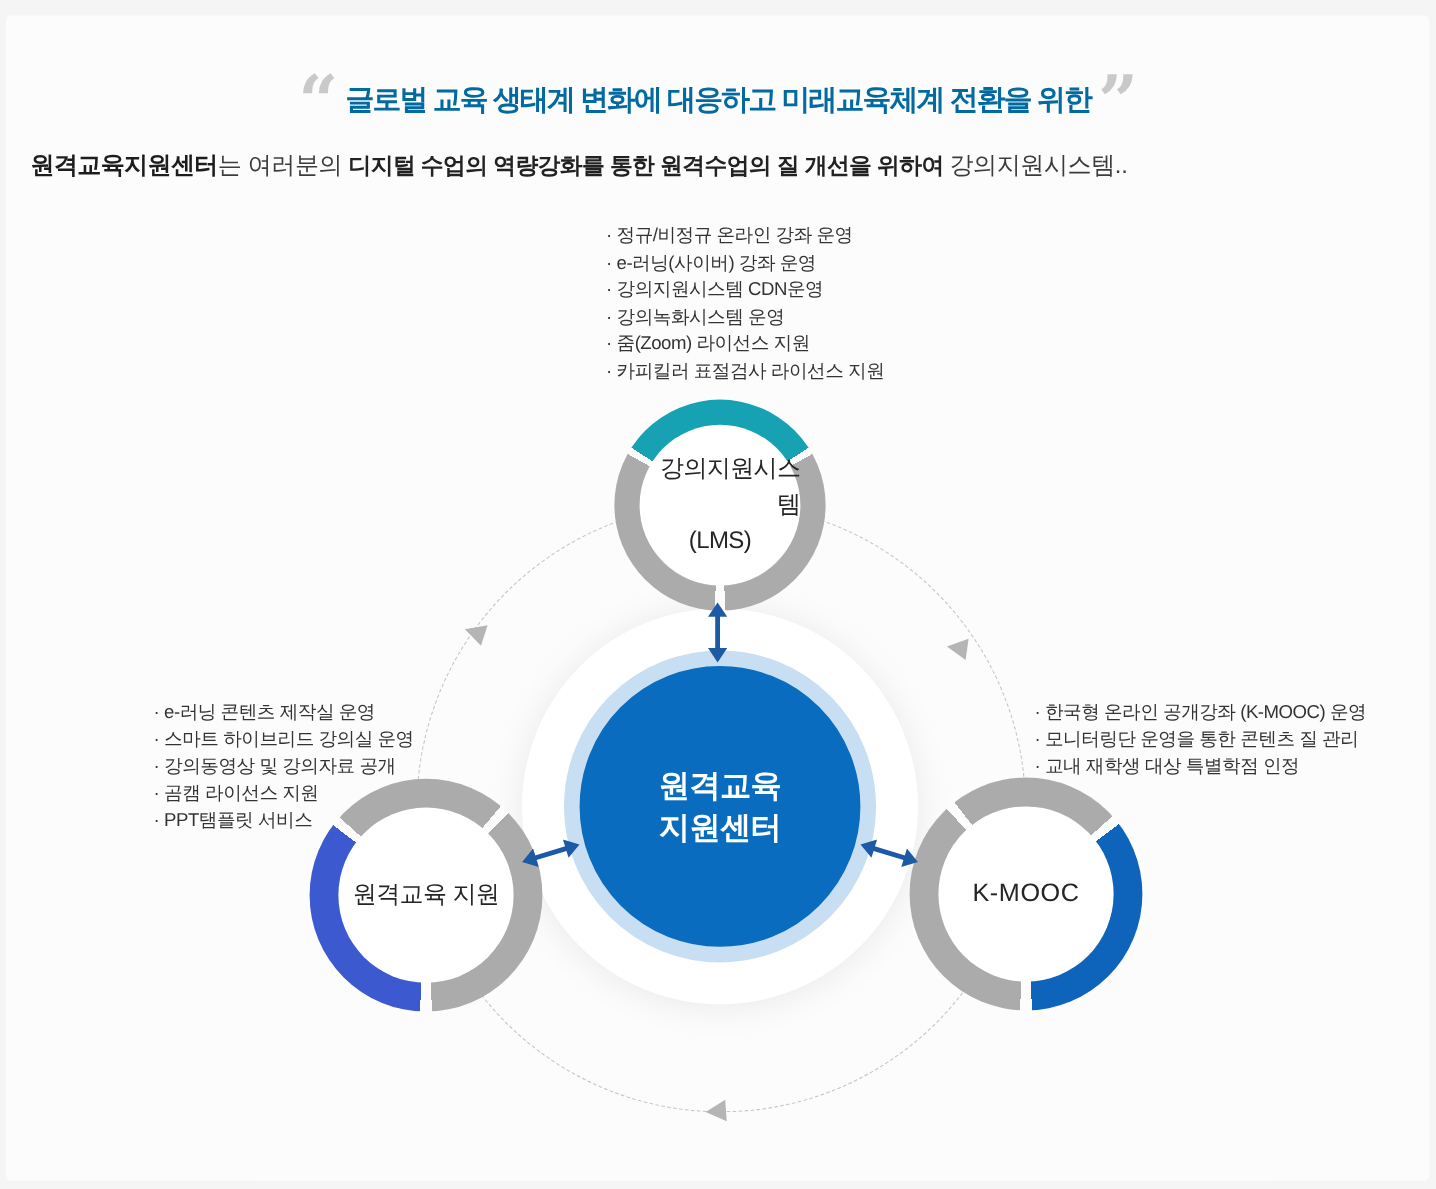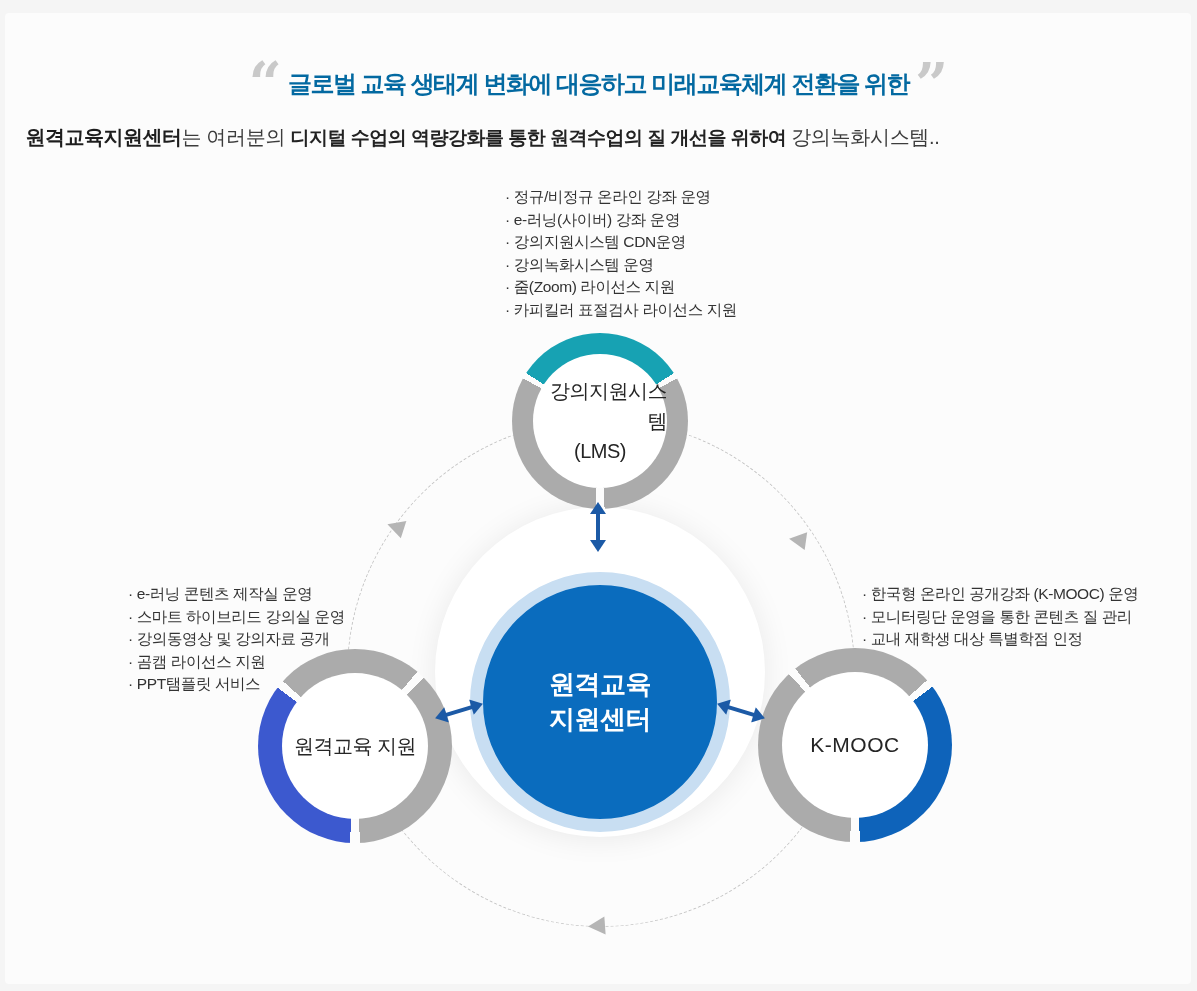--- a/index.html
+++ b/index.html
@@ -64,21 +64,21 @@
   .tri-tr{left:789px;top:531px;transform:rotate(8deg);}
   .tri-b{left:588px;top:917px;transform:rotate(-4deg);}
 
   
   .center-halo{
     position:absolute;left:435px;top:507px;width:330px;height:330px;
     background:#ffffff;border-radius:50%;z-index:2;
     box-shadow:0 2px 30px rgba(0,0,0,0.08);
   }
   .center-core{
-    position:absolute;left:470px;top:572px;width:234px;height:234px;
+    position:absolute;left:470px;top:542px;width:234px;height:234px;
     background:#0a6cbe;border:13px solid #c8def2;border-radius:50%;z-index:3;
     display:flex;flex-direction:column;align-items:center;justify-content:center;text-align:right;
   }
   .center-core .ln{
     color:#ffffff;font-size:26px;font-weight:700;line-height:35px;letter-spacing:-0.5px;
   }
 
   
   .ring{position:absolute;border-radius:50%;z-index:2;}
   .ring .hole{
@@ -131,21 +131,21 @@
 
   <div class="title-row">
     <span class="quote open">“</span>
     <span class="page-title">글로벌 교육 생태계 변화에 대응하고 미래교육체계 전환을 위한</span>
     <span class="quote close">”</span>
   </div>
   <div class="subtitle-row">
     <span class="sub-strong1">원격교육지원센터</span>
     <span class="sub-normal">는 여러분의 </span>
     <span class="sub-strong2">디지털 수업의 역량강화를 통한 원격수업의 질 개선을 위하여 </span>
-    <span class="sub-normal">강의녹화시스템..</span>
+    <span class="sub-normal">강의지원시스템..</span>
   </div>
 
   <ul class="feature-list list-lms">
     <li><span class="b">·</span><span>정규/비정규 온라인 강좌 운영</span></li>
     <li><span class="b">·</span><span>e-러닝(사이버) 강좌 운영</span></li>
     <li><span class="b">·</span><span>강의지원시스템 CDN운영</span></li>
     <li><span class="b">·</span><span>강의녹화시스템 운영</span></li>
     <li><span class="b">·</span><span>줌(Zoom) 라이선스 지원</span></li>
     <li><span class="b">·</span><span>카피킬러 표절검사 라이선스 지원</span></li>
   </ul>

